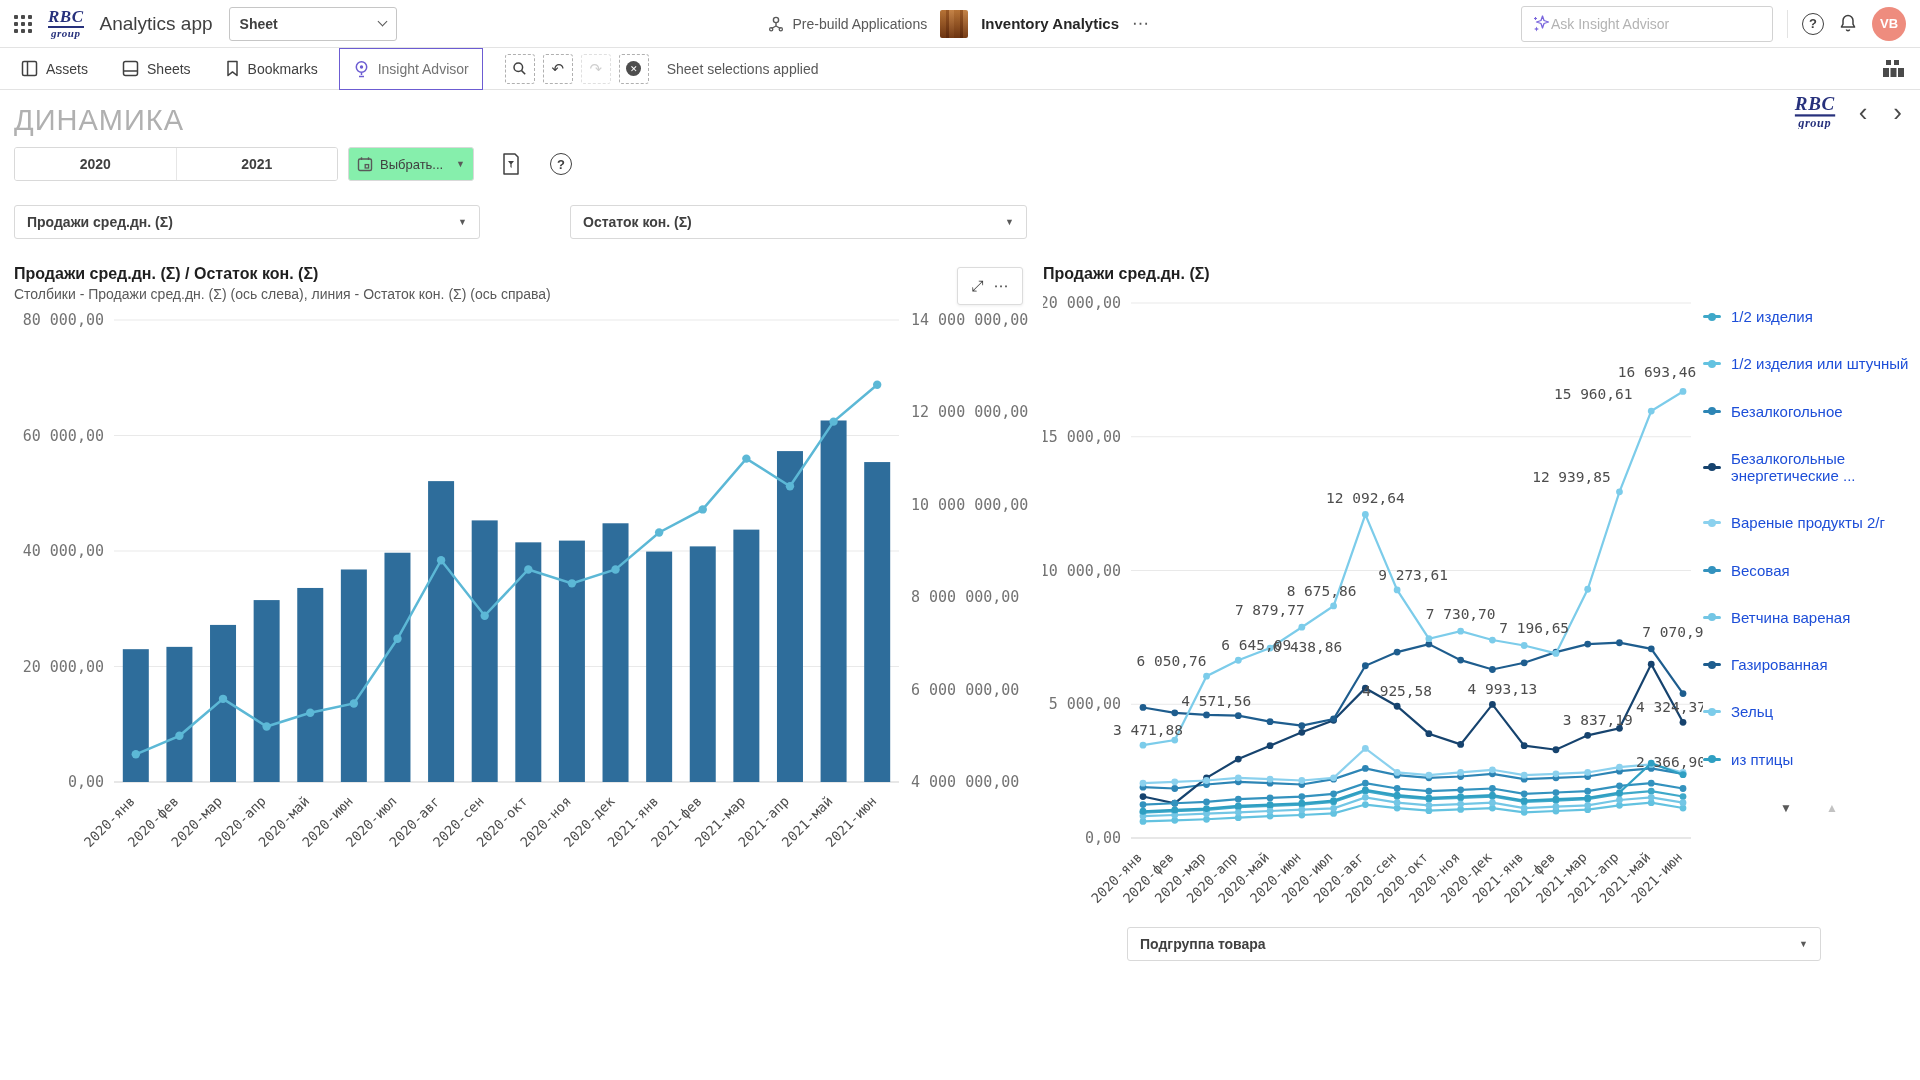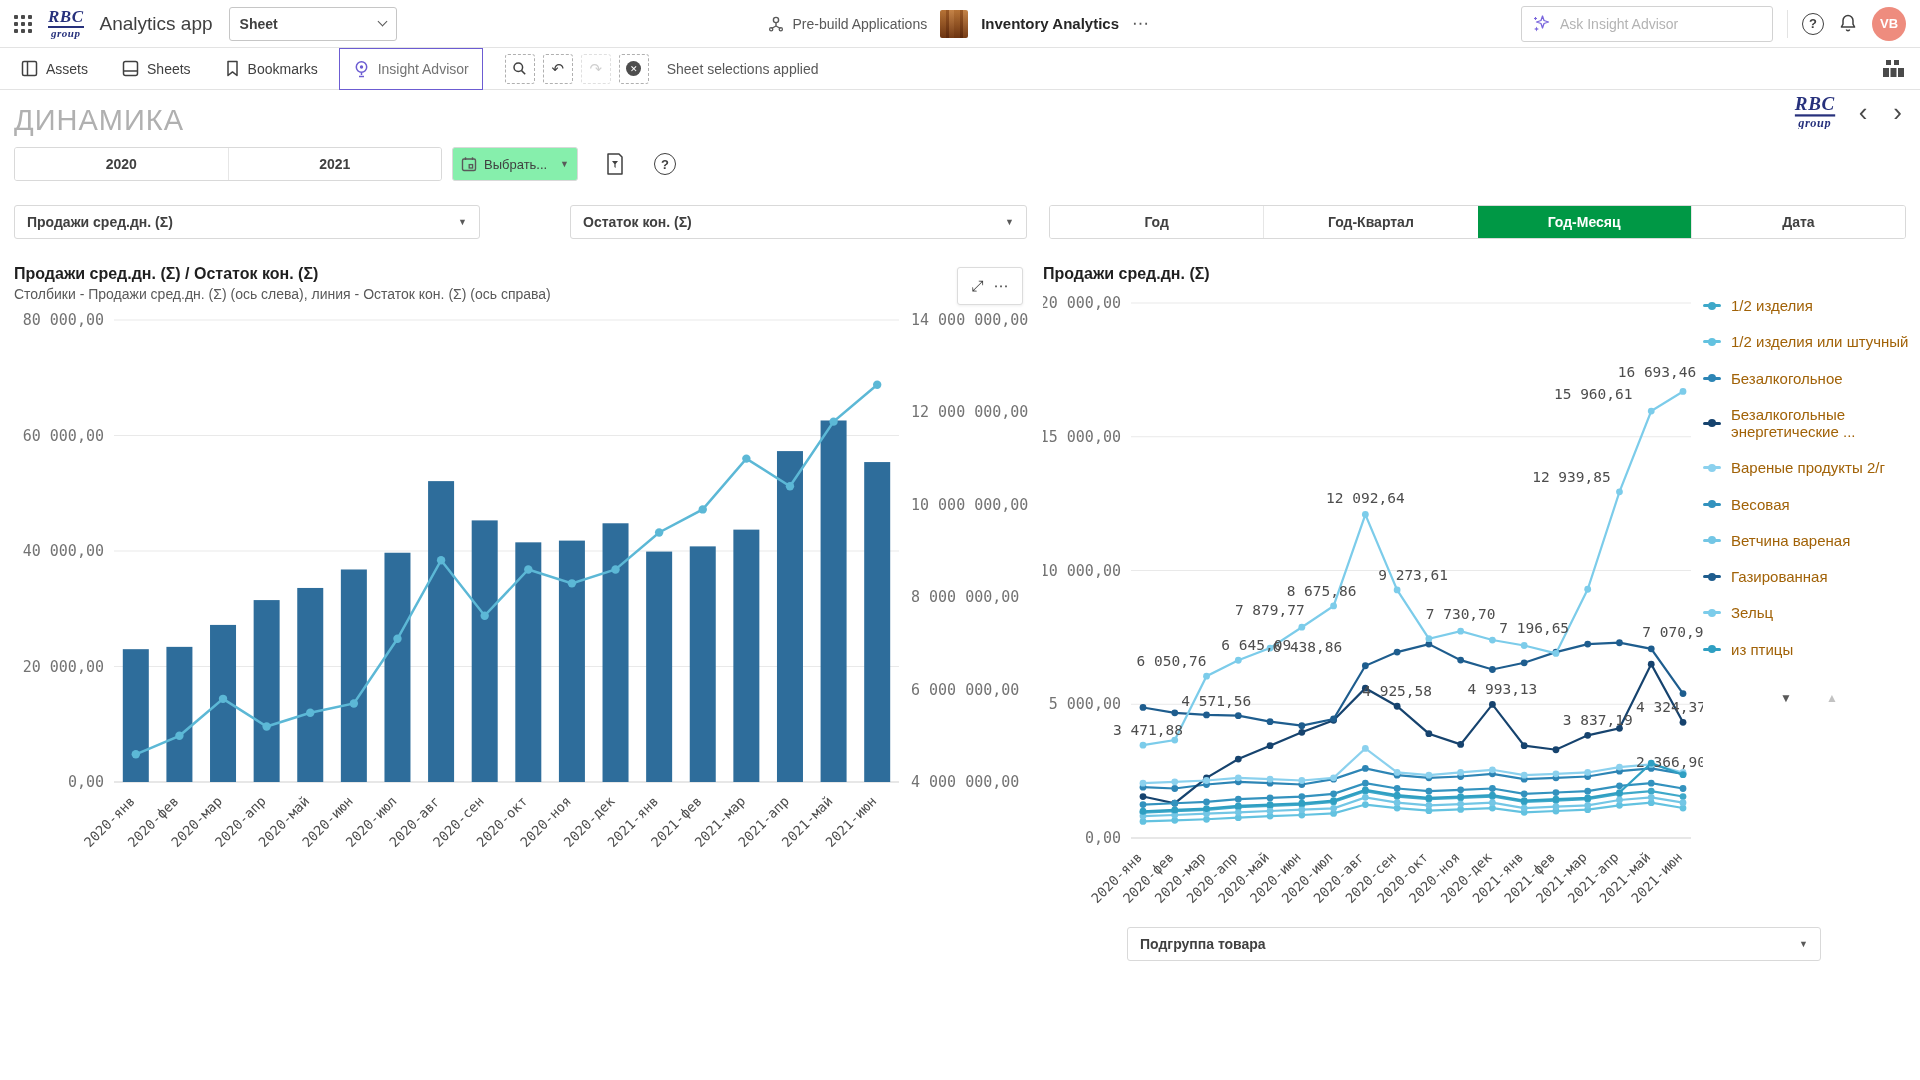--- a/index.html
+++ b/index.html
@@ -19,21 +19,21 @@
   .select-box .spacer{flex:1;}
   .chev{width:7px;height:7px;border-right:1.6px solid #595959;border-bottom:1.6px solid #595959;transform:rotate(45deg);margin-top:-4px;}
   .hdr-center{flex:1;display:flex;align-items:center;justify-content:center;gap:13px;}
   .prebuild{display:flex;align-items:center;gap:8px;font-size:14px;color:#595959;cursor:pointer;}
   .thumb{width:28px;height:28px;border-radius:2px;background:
     repeating-linear-gradient(90deg,#c8935a 0 6px,#a9713d 6px 9px,#d8a876 9px 14px),
     linear-gradient(#e8c79a,#8a5a30);background-blend-mode:multiply;}
   .app-name{font-size:15px;font-weight:bold;color:#262626;cursor:pointer;}
   .more{color:#595959;font-size:17px;letter-spacing:2px;cursor:pointer;}
   .hdr-right{display:flex;align-items:center;gap:14px;}
-  .ask-box{width:252px;height:36px;border:1px solid #d2d2d2;border-radius:3px;display:flex;align-items:center;gap:9px;padding:0 10px;cursor:text;}
+  .ask-box{width:252px;height:36px;border:1px solid #d2d2d2;border-radius:3px;display:flex;align-items:center;padding:0 10px;cursor:text;}
   .ask-box .ph{font-size:14px;color:#b3b3b3;}
   .vdiv{width:1px;height:28px;background:#e3e3e3;}
   .qcircle{width:22px;height:22px;border:1.7px solid #404040;border-radius:50%;display:flex;align-items:center;justify-content:center;font-size:13px;font-weight:bold;color:#404040;cursor:pointer;}
   .avatar{width:34px;height:34px;border-radius:50%;background:#ee8c7e;color:#fff;font-size:13px;font-weight:bold;display:flex;align-items:center;justify-content:center;cursor:pointer;}
 
   
   .toolbar{height:42px;display:flex;align-items:center;border-bottom:1px solid #e3e3e3;padding:0 8px;gap:8px;}
   .tb-item{display:flex;align-items:center;gap:8px;height:42px;padding:0 13px;font-size:14px;color:#404040;cursor:pointer;}
   .tb-ia{border:1px solid #6c5cd2;color:#737373;}
   .tb-icons{display:flex;align-items:center;gap:8px;margin-left:14px;}
@@ -48,21 +48,21 @@
   .title-row{display:flex;align-items:flex-start;}
   .sheet-title{font-size:29px;color:#b0b0b0;letter-spacing:1px;font-weight:400;padding-top:8px;}
   .title-right{margin-left:auto;display:flex;align-items:center;gap:26px;padding-right:4px;}
   .nav-arrow{font-size:26px;color:#4a4a4a;cursor:pointer;line-height:1;}
 
   
   .filter-row{display:flex;align-items:center;gap:10px;margin-top:10px;}
   .seg{display:flex;border:1px solid #d9d9d9;border-radius:3px;overflow:hidden;background:#fff;height:34px;}
   .seg .cell{display:flex;align-items:center;justify-content:center;font-size:14px;font-weight:bold;color:#404040;border-left:1px solid #e6e6e6;cursor:pointer;background:#fff;}
   .seg .cell:first-child{border-left:none;}
-  .years{width:428px;} .years .cell{flex:1;}
+  .years{width:324px;} .years .cell{flex:1;}
   .months{width:858px;} .months .cell{flex:1;}
   .date-select{width:126px;height:34px;border:1px solid #d9d9d9;border-radius:3px;display:flex;align-items:center;gap:7px;padding:0 8px;cursor:pointer;background:#86efac;}
   .date-select .lbl{font-size:13px;color:#404040;flex:1;}
   .caret{font-size:9px;color:#595959;}
   .plain-icon{cursor:pointer;display:flex;align-items:center;justify-content:center;}
 
   
   .controls-row{display:flex;align-items:center;margin-top:24px;gap:10px;}
   .dd{height:34px;border:1px solid #d9d9d9;border-radius:3px;display:flex;align-items:center;padding:0 12px;background:#fff;cursor:pointer;}
   .dd .lbl{font-size:14px;font-weight:bold;color:#404040;flex:1;}
@@ -77,21 +77,21 @@
   .panel{position:relative;}
   .panel-l{width:1026px;}
   .panel-r{flex:1;}
   .chart-title{font-size:16px;font-weight:bold;color:#1f1f1f;}
   .chart-sub{font-size:14px;color:#595959;margin-top:3px;}
   .hover-box{position:absolute;top:2px;right:6px;width:66px;height:38px;border:1px solid #dcdcdc;border-radius:3px;background:#fff;box-shadow:0 1px 3px rgba(0,0,0,.07);display:flex;align-items:center;justify-content:center;gap:10px;font-size:15px;color:#404040;}
   .hover-box span{cursor:pointer;}
   svg text{font-family:"DejaVu Sans Mono","DejaVu Sans",monospace;}
   .right-flex{display:flex;}
   .legend{width:212px;padding-top:14px;display:flex;flex-direction:column;gap:19px;}
-  .lg-item{display:flex;align-items:center;gap:10px;font-size:15px;color:#a16207;cursor:pointer;line-height:1.15;}
+  .lg-item{display:flex;align-items:center;gap:10px;font-size:15px;color:#1d4ed8;cursor:pointer;line-height:1.15;margin-top:11px;}
   .lg-mark{position:relative;width:18px;height:3px;border-radius:2px;flex-shrink:0;}
   .lg-mark i{position:absolute;left:5px;top:-2.5px;width:8px;height:8px;border-radius:50%;display:block;background:inherit;}
   .lg-arrows{display:flex;justify-content:center;gap:34px;margin-top:14px;font-size:12px;}
   .lg-arrows .dn{color:#595959;cursor:pointer;} .lg-arrows .up{color:#c2c2c2;cursor:pointer;}
   .subgroup-row{margin:4px 0 4px 84px;}
   .dd-sub{width:694px;}
 </style>
 </head>
 <body>
 
@@ -248,26 +248,20 @@
 
   <div class="controls-row">
     <span class="dd dd1">
       <span class="lbl">Продажи сред.дн. (Σ)</span>
       <span class="caret">▼</span>
     </span>
     <span class="dd dd2">
       <span class="lbl">Остаток кон. (Σ)</span>
       <span class="caret">▼</span>
     </span>
-    <div class="btn-group" id="period-group">
-        <div class="pbtn">Год</div>
-        <div class="pbtn">Год-Квартал</div>
-        <div class="pbtn sel" style="background: rgb(0, 152, 69);">Год-Месяц</div>
-        <div class="pbtn">Дата</div>
-      </div>
   </div>
 
   <div class="charts-row">
 
     <section class="panel panel-l">
       <div class="chart-title">Продажи сред.дн. (Σ) / Остаток кон. (Σ)</div>
       <div class="chart-sub">Столбики - Продажи сред.дн. (Σ) (ось слева), линия - Остаток кон. (Σ) (ось справа)</div>
       <div class="hover-box">
         <span>⤢</span>
         <span>⋯</span>

